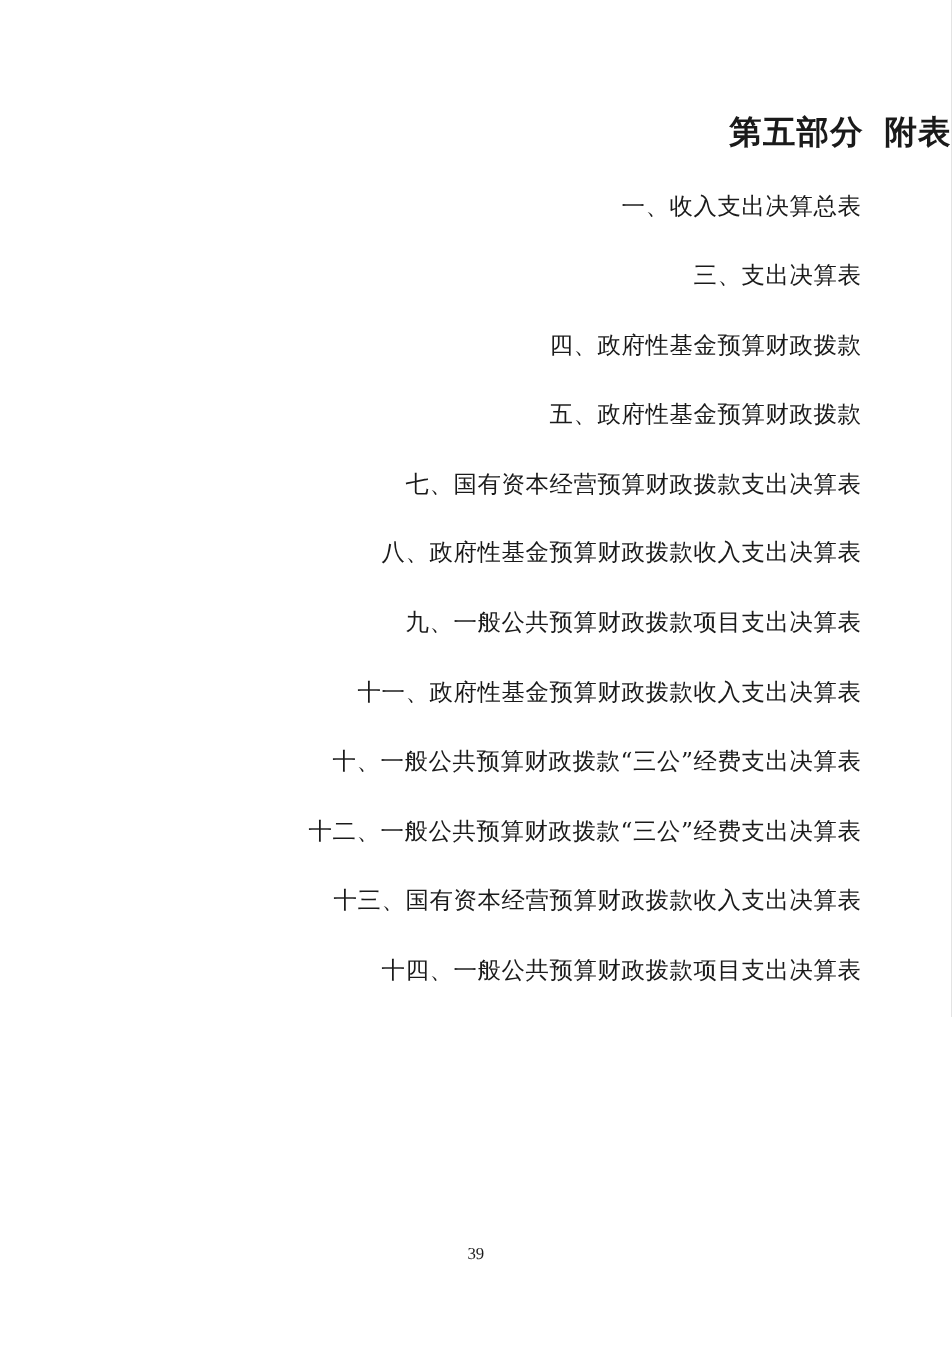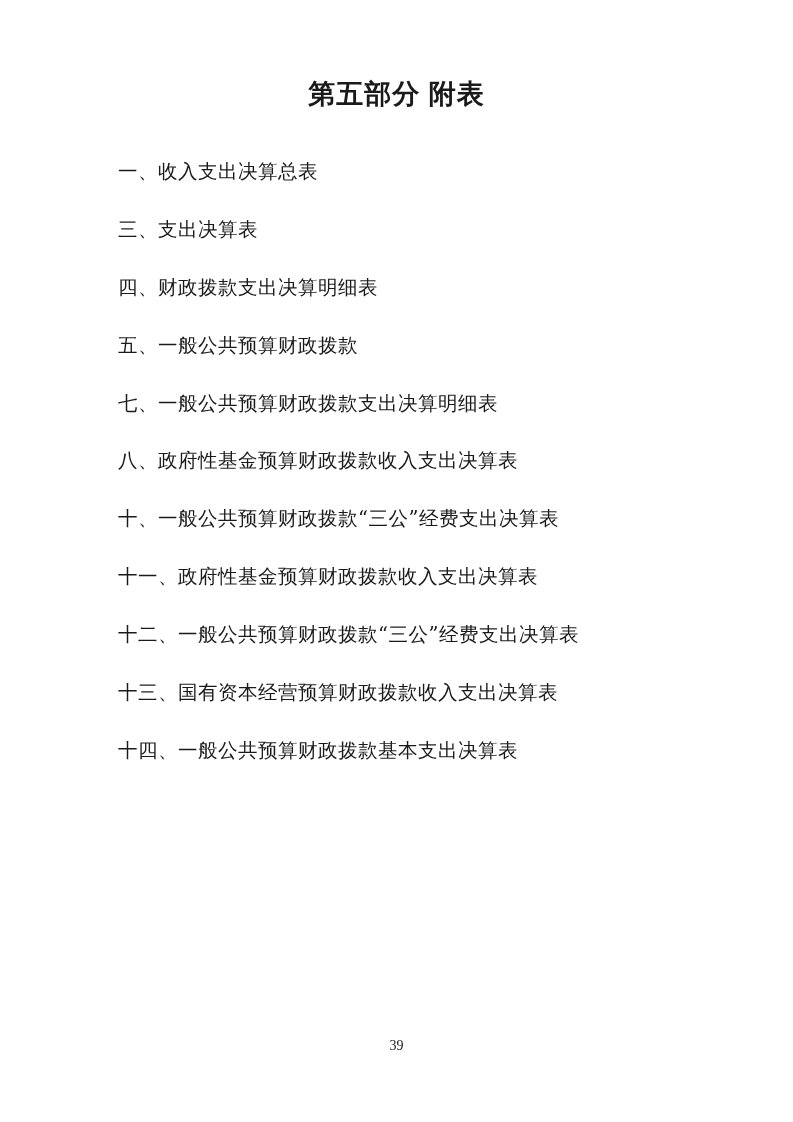--- a/index.html
+++ b/index.html
@@ -14,35 +14,36 @@
     position: relative;
     width: 793px;
     height: 1122px;
     margin: 0 auto;
     background: #ffffff;
     overflow: hidden;
     box-sizing: border-box;
   }
   .doc-title {
     position: absolute;
-    top: 76px;
+    top: 92px;
     left: 0;
     width: 793px;
-    text-align: center;
+    text-align: right;
     font-size: 27px;
     font-weight: bold;
     letter-spacing: 1px;
     color: #1a1a1a;
-    font-family: Liberation Sans, sans-serif;
+    font-family: Liberation Mono, monospace;
   }
   .toc {
     position: absolute;
     top: 160px;
     left: 118px;
     width: 600px;
+    text-align: right;
   }
   .toc-item {
     font-size: 19.5px;
     line-height: 1.2;
     color: #1a1a1a;
     margin-bottom: 34.5px;
     letter-spacing: 0.5px;
     white-space: nowrap;
     font-family: "DejaVu Serif", "Liberation Serif", serif;
   }
@@ -60,26 +61,27 @@
 </head>
 <body>
 
 <div class="page">
 
   <div class="doc-title">第五部分 附表</div>
 
   <div class="toc">
     <div class="toc-item">一、收入支出决算总表</div>
     <div class="toc-item">三、支出决算表</div>
-    <div class="toc-item">四、财政拨款支出决算明细表</div>
-    <div class="toc-item">五、一般公共预算财政拨款</div>
-    <div class="toc-item">七、一般公共预算财政拨款支出决算明细表</div>
+    <div class="toc-item">四、政府性基金预算财政拨款</div>
+    <div class="toc-item">五、政府性基金预算财政拨款</div>
+    <div class="toc-item">七、国有资本经营预算财政拨款支出决算表</div>
     <div class="toc-item">八、政府性基金预算财政拨款收入支出决算表</div>
+    <div class="toc-item">九、一般公共预算财政拨款项目支出决算表</div>
+    <div class="toc-item">十一、政府性基金预算财政拨款收入支出决算表</div>
     <div class="toc-item">十、一般公共预算财政拨款“三公”经费支出决算表</div>
-    <div class="toc-item">十一、政府性基金预算财政拨款收入支出决算表</div>
     <div class="toc-item">十二、一般公共预算财政拨款“三公”经费支出决算表</div>
     <div class="toc-item">十三、国有资本经营预算财政拨款收入支出决算表</div>
-    <div class="toc-item">十四、一般公共预算财政拨款基本支出决算表</div>
+    <div class="toc-item">十四、一般公共预算财政拨款项目支出决算表</div>
   </div>
 
   <div class="page-number">39</div>
 
 </div>
 
 </body></html>

